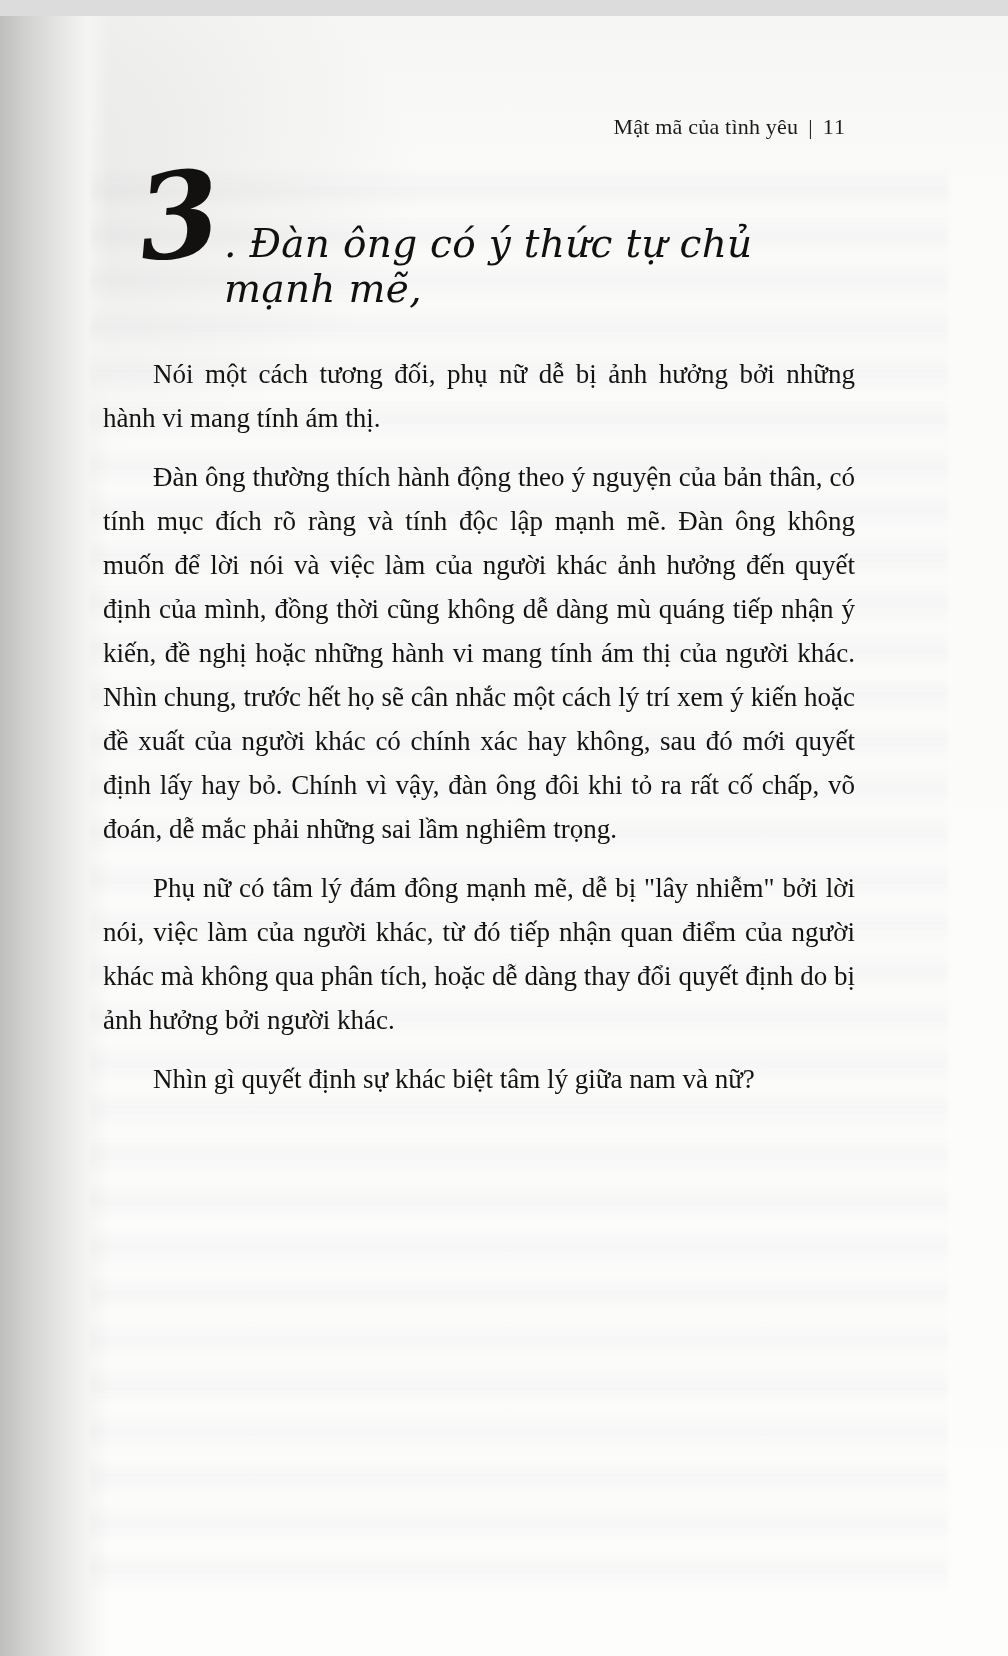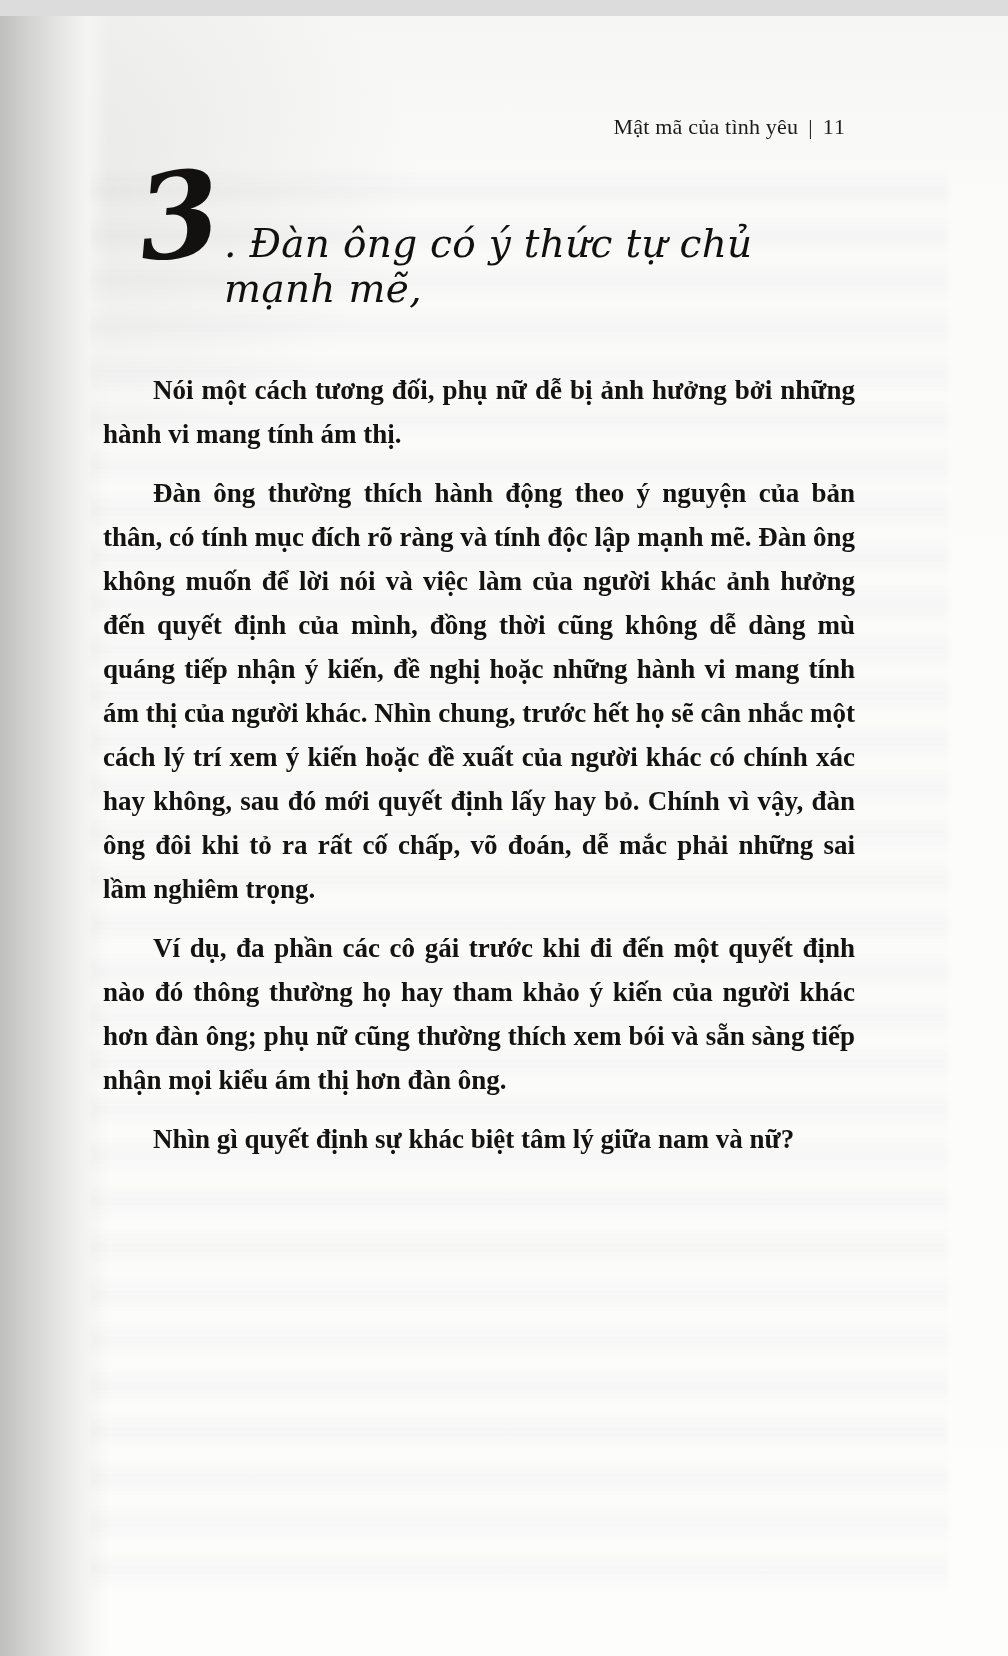--- a/index.html
+++ b/index.html
@@ -89,24 +89,23 @@
     letter-spacing: 0.3px;
     color: #121110;
   }
   .heading-line2 {
     margin-top: 20px;
     padding-left: 60px;
     text-align: center;
   }
   .body-text {
     position: absolute;
-    top: 352px;
+    top: 336px;
     left: 103px;
     width: 752px;
-    font-weight: bold;
   }
   .body-text p {
     margin: 0 0 15px 0;
     font-size: 27px;
     line-height: 44px;
     text-align: justify;
     text-indent: 50px;
     color: #141312;
   }
 </style>
@@ -125,17 +124,17 @@
   <div class="section-heading">
     <div class="heading-line1">
       <span class="big-num">3</span>
       <span class="h-text">. Đàn ông có ý thức tự chủ mạnh mẽ,</span>
     </div>
   </div>
 
   <div class="body-text">
     <p>Nói một cách tương đối, phụ nữ dễ bị ảnh hưởng bởi những hành vi mang tính ám thị.</p>
     <p>Đàn ông thường thích hành động theo ý nguyện của bản thân, có tính mục đích rõ ràng và tính độc lập mạnh mẽ. Đàn ông không muốn để lời nói và việc làm của người khác ảnh hưởng đến quyết định của mình, đồng thời cũng không dễ dàng mù quáng tiếp nhận ý kiến, đề nghị hoặc những hành vi mang tính ám thị của người khác. Nhìn chung, trước hết họ sẽ cân nhắc một cách lý trí xem ý kiến hoặc đề xuất của người khác có chính xác hay không, sau đó mới quyết định lấy hay bỏ. Chính vì vậy, đàn ông đôi khi tỏ ra rất cố chấp, võ đoán, dễ mắc phải những sai lầm nghiêm trọng.</p>
-    <p>Ví dụ, đa phần các cô gái trước khi đi đến một quyết định nào đó thông thường họ hay tham khảo ý kiến của người khác hơn đàn ông; phụ nữ cũng thường thích xem bói và sẵn sàng tiếp nhận mọi kiểu ám thị hơn đàn ông.</p>
+    <p>Phụ nữ có tâm lý đám đông mạnh mẽ, dễ bị "lây nhiễm" bởi lời nói, việc làm của người khác, từ đó tiếp nhận quan điểm của người khác mà không qua phân tích, hoặc dễ dàng thay đổi quyết định do bị ảnh hưởng bởi người khác.</p>
     <p>Nhìn gì quyết định sự khác biệt tâm lý giữa nam và nữ?</p>
   </div>
 
 </div>
 
 </body></html>

